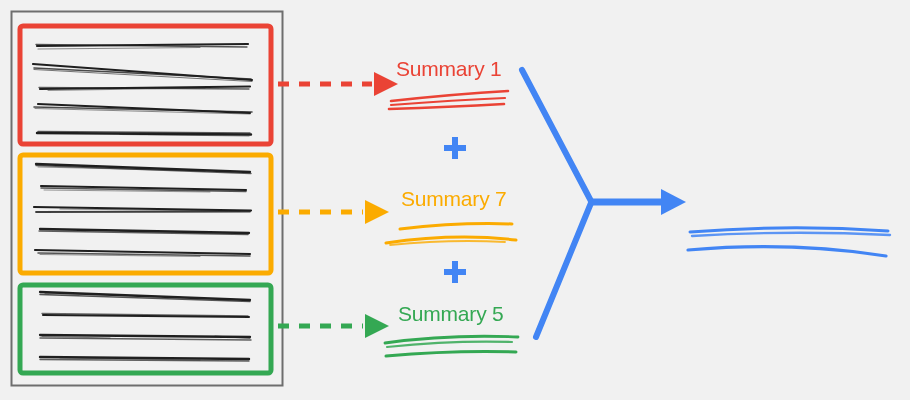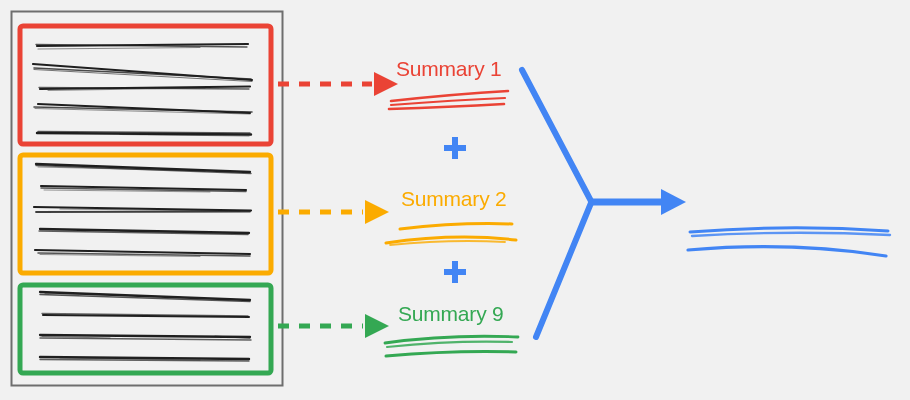--- a/index.html
+++ b/index.html
@@ -173,18 +173,18 @@
     <g stroke="#4285f4" fill="none" stroke-linecap="round">
       <path d="M690 232 Q790 224 888 231" stroke-width="3"></path>
       <path d="M692 236 Q790 230 890 235" stroke-width="2.4" opacity="0.85"></path>
       <path d="M688 250 Q790 241 886 256" stroke-width="3.2"></path>
     </g>
 
   </svg>
 
   <div class="label summary-label" style="left:396px; top:58px; color:#ea4335;">Summary 1</div>
 
-  <div class="label summary-label" style="left:401px; top:188px; color:#fbab00;">Summary 2</div>
+  <div class="label summary-label" style="left:401px; top:188px; color:#fbab00;">Summary 7</div>
 
-  <div class="label summary-label" style="left:398px; top:303px; color:#34a853;">Summary 9</div>
+  <div class="label summary-label" style="left:398px; top:303px; color:#34a853;">Summary 5</div>
 
 
 </div>
 
 </body></html>

